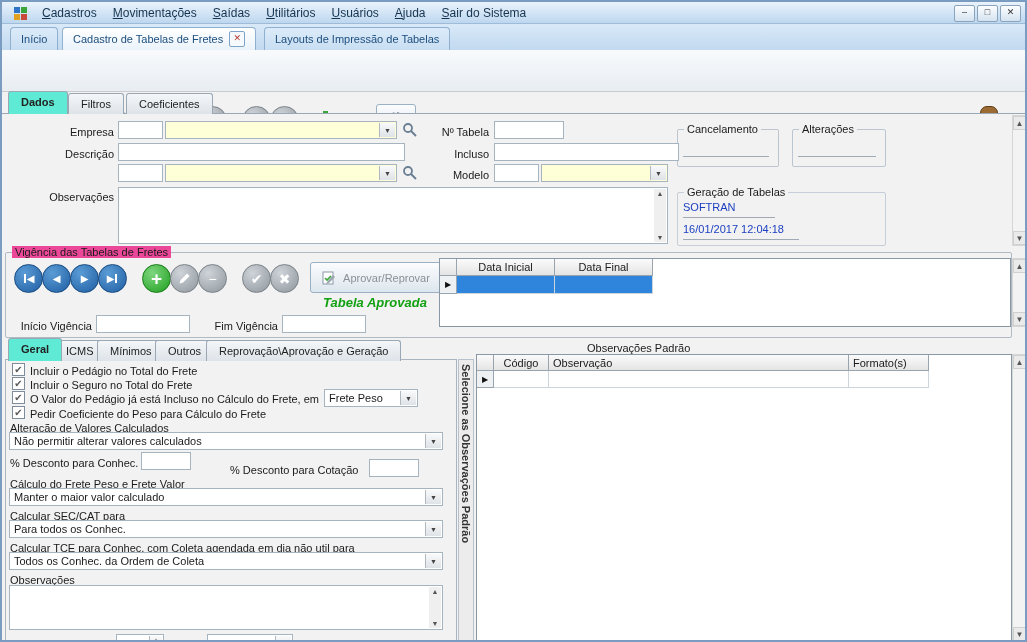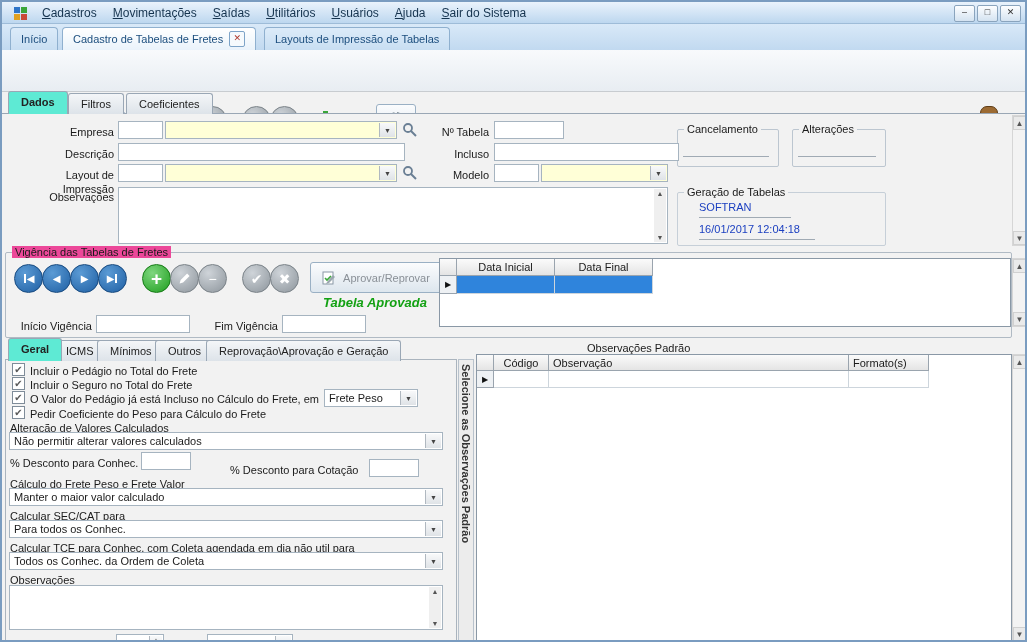--- a/index.html
+++ b/index.html
@@ -59,21 +59,21 @@
             background:linear-gradient(#f8f9fa,#dfe3e7);border-left:1px solid #b0b8c0;
             color:#444;font-size:7px;display:flex;align-items:center;justify-content:center;}
   .comboval{position:absolute;left:4px;top:2px;right:18px;font-size:11px;color:#1a1a1a;white-space:nowrap;overflow:hidden;}
   .memo{position:absolute;background:#fff;border:1px solid #a6b4c0;box-sizing:border-box;}
   .mscroll{position:absolute;right:1px;top:1px;bottom:1px;width:12px;background:#efefef;
            display:flex;flex-direction:column;justify-content:space-between;align-items:center;
            font-size:7px;color:#555;padding:1px 0;box-sizing:border-box;}
   .grp{position:absolute;border:1px solid #bcc6d0;border-radius:2px;}
   .cap{position:absolute;top:-7px;left:6px;background:#f2f2f2;padding:0 3px;font-size:11px;color:#1a1a1a;white-space:nowrap;}
   .ufield{position:absolute;border-bottom:1px solid #a0aab4;height:16px;font-size:11px;}
-  .bluetext{color:#1b3fc0;margin-left:16px;}
+  .bluetext{color:#1b3fc0;}
   .cb{position:absolute;width:13px;height:13px;background:#fff;border:1px solid #7f8c99;
       display:flex;align-items:center;justify-content:center;font-size:10px;color:#5a5a5a;box-sizing:border-box;}
   .scroll-v{position:absolute;width:15px;background:#f3f3f3;border:1px solid #d6d6d6;box-sizing:border-box;}
   .scroll-v span{position:absolute;left:0;right:0;height:14px;text-align:center;font-size:8px;color:#555;
                  line-height:14px;background:#eaeaea;border:1px solid #d0d0d0;box-sizing:border-box;}
   .scroll-v .su{top:0;} .scroll-v .sd{bottom:0;}
   
   .grid{position:absolute;background:#fff;border:1px solid #8a98a6;box-sizing:border-box;}
   .gh{position:absolute;background:linear-gradient(#fbfbfb,#e4e4e4);border-right:1px solid #9aa4ae;
       border-bottom:1px solid #9aa4ae;font-size:11px;display:flex;align-items:center;justify-content:center;box-sizing:border-box;}
@@ -214,21 +214,20 @@
   <div class="grp" style="left:790px;top:127px;width:92px;height:36px;">
     <span class="cap">Alterações</span>
     <span class="ufield" style="left:5px;top:10px;width:78px;"></span>
   </div>
 
   <span class="lbl r" style="left:40px;top:145px;width:72px;">Descrição</span>
   <div class="edit" style="left:116px;top:141px;width:287px;"></div>
   <span class="lbl r" style="left:425px;top:145px;width:62px;">Incluso</span>
   <div class="edit" style="left:492px;top:141px;width:185px;"></div>
 
-  <span class="lbl r" style="left:10px;top:166px;width:102px;">Layout de Impressão</span>
   <div class="edit" style="left:116px;top:162px;width:45px;"></div>
   <div class="edit yellow" style="left:163px;top:162px;width:232px;">
     <span class="arrowbox">▼</span>
     </div>
   <svg style="position:absolute;left:400px;top:163px;" width="16" height="16" viewBox="0 0 16 16">
     <circle cx="6" cy="6" r="4" fill="none" stroke="#6a7f94" stroke-width="1.8"></circle>
     <line x1="9" y1="9" x2="14" y2="14" stroke="#6a7f94" stroke-width="2"></line>
     </svg>
   <span class="lbl r" style="left:437px;top:166px;width:50px;">Modelo</span>
   <div class="edit" style="left:492px;top:162px;width:45px;"></div>

